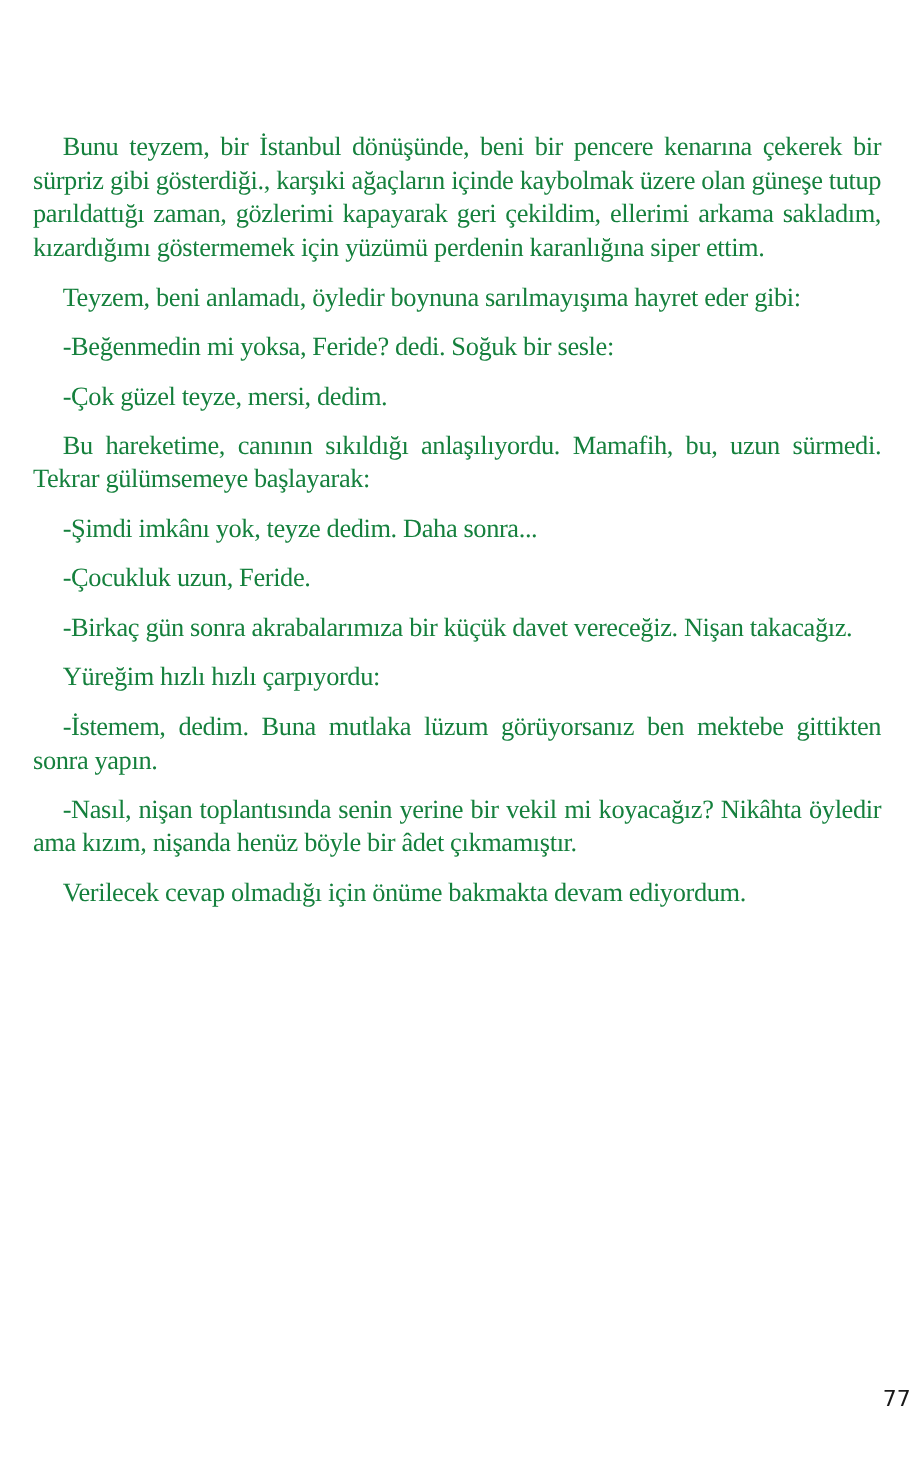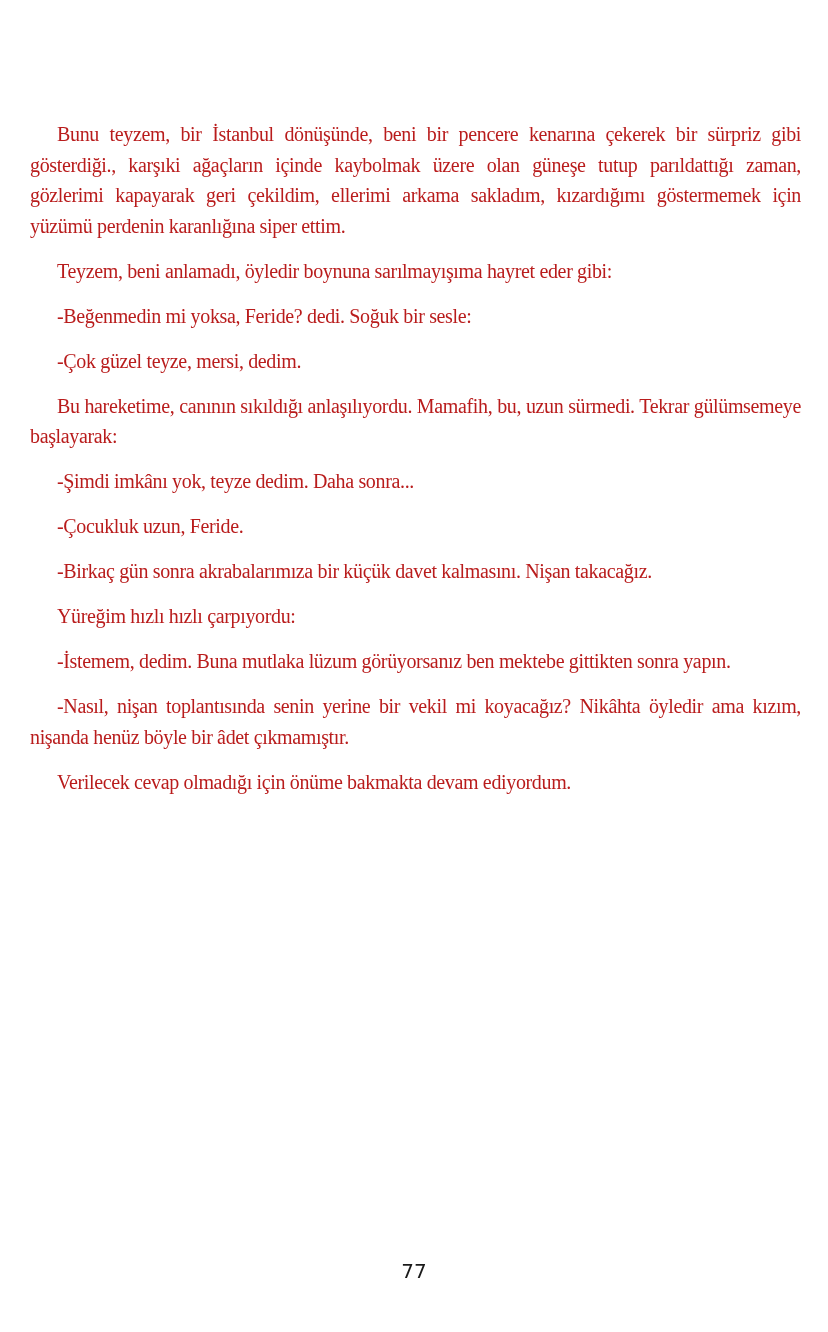--- a/index.html
+++ b/index.html
@@ -22,52 +22,52 @@
       background: #ffffff;
     }
     .text-block {
       position: absolute;
       left: 30px;
       top: 119px;
       width: 771px;
     }
     .para {
       font-family: "Liberation Serif", "DejaVu Serif", serif;
-      font-size: 20px;
+      font-size: 24px;
       line-height: 30.5px;
-      color: #b91c1c;
+      color: #15803d;
       text-align: justify;
       text-indent: 27px;
       margin: 0 0 14.5px 0;
       letter-spacing: -0.35px;
       word-spacing: 0px;
     }
     .page-number {
       position: absolute;
       left: 0;
       width: 828px;
       top: 1259px;
-      text-align: center;
+      text-align: right;
       font-family: "DejaVu Sans", "Liberation Sans", sans-serif;
       font-size: 20px;
       color: #1a1a1a;
     }
   </style>
 </head>
 <body>
 
 <div class="page">
   <div class="text-block">
     <p class="para">Bunu teyzem, bir İstanbul dönüşünde, beni bir pencere kenarına çekerek bir sürpriz gibi gösterdiği., karşıki ağaçların içinde kaybolmak üzere olan güneşe tutup parıldattığı zaman, gözlerimi kapayarak geri çekildim, ellerimi arkama sakladım, kızardığımı göstermemek için yüzümü perdenin karanlığına siper ettim.</p>
     <p class="para">Teyzem, beni anlamadı, öyledir boynuna sarılmayışıma hayret eder gibi:</p>
     <p class="para">-Beğenmedin mi yoksa, Feride? dedi. Soğuk bir sesle:</p>
     <p class="para">-Çok güzel teyze, mersi, dedim.</p>
     <p class="para">Bu hareketime, canının sıkıldığı anlaşılıyordu. Mamafih, bu, uzun sürmedi. Tekrar gülümsemeye başlayarak:</p>
     <p class="para">-Şimdi imkânı yok, teyze dedim. Daha sonra...</p>
     <p class="para">-Çocukluk uzun, Feride.</p>
-    <p class="para">-Birkaç gün sonra akrabalarımıza bir küçük davet kalmasını. Nişan takacağız.</p>
+    <p class="para">-Birkaç gün sonra akrabalarımıza bir küçük davet vereceğiz. Nişan takacağız.</p>
     <p class="para">Yüreğim hızlı hızlı çarpıyordu:</p>
     <p class="para">-İstemem, dedim. Buna mutlaka lüzum görüyorsanız ben mektebe gittikten sonra yapın.</p>
     <p class="para">-Nasıl, nişan toplantısında senin yerine bir vekil mi koyacağız? Nikâhta öyledir ama kızım, nişanda henüz böyle bir âdet çıkmamıştır.</p>
     <p class="para">Verilecek cevap olmadığı için önüme bakmakta devam ediyordum.</p>
   </div>
   <div class="page-number">77</div>
 </div>
 
 </body></html>

